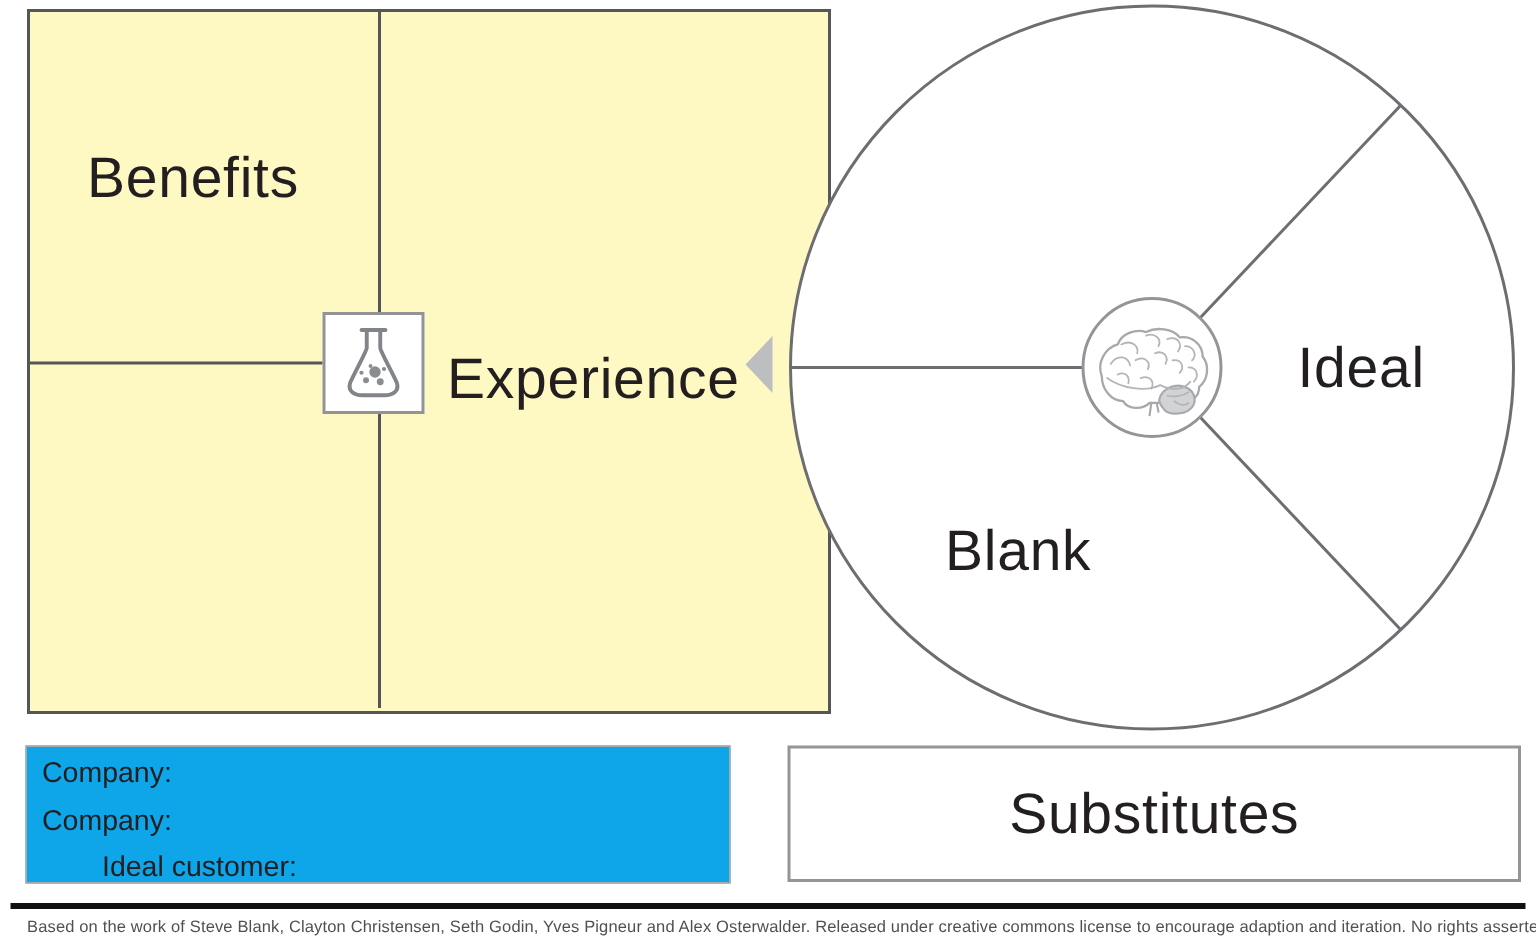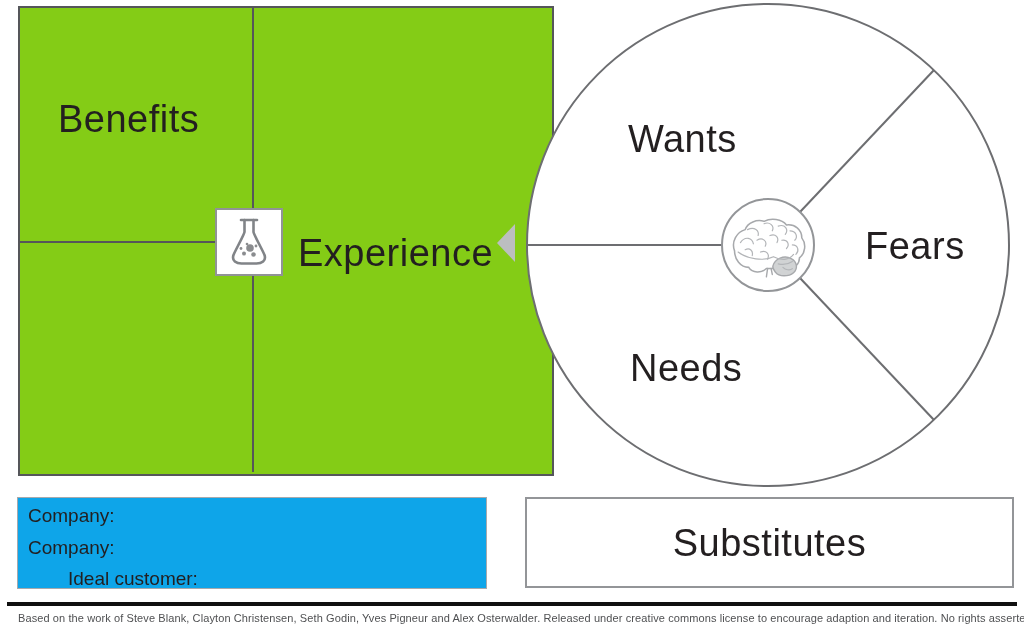--- a/index.html
+++ b/index.html
@@ -4,21 +4,21 @@
 <style>
   html,body{margin:0;padding:0;background:#ffffff;}
   .stage{
     position:relative;width:1024px;height:631px;background:#ffffff;
     overflow:hidden;font-family:"Liberation Sans",sans-serif;color:#231f20;
   }
 
   
   .square{
     position:absolute;left:18px;top:6px;width:536px;height:470px;
-    border:2px solid #55565a;box-sizing:border-box;background:#84cc16;
+    border:2px solid #55565a;box-sizing:border-box;background:#fef9c3;
   }
   .square .vline{position:absolute;left:232px;top:0;width:2px;height:464px;background:#55565a;}
   .square .hline{position:absolute;left:0;top:233px;width:232px;height:2px;background:#55565a;}
   .big-label{
     position:absolute;font-size:38px;font-weight:300;letter-spacing:0.5px;
     color:#231f20;white-space:nowrap;line-height:1;
   }
   .lbl-benefits{left:38px;top:92px;}
   .lbl-features{left:38px;top:345px;}
   .lbl-experience{left:278px;top:226px;}
@@ -120,23 +120,22 @@
         <path d="M43 18 C48 17 50 22 47 25"></path>
         <path d="M25 28 C30 26 33 30 31 34"></path>
         <path d="M6 28 C14 34 28 36 36 32 C44 36 50 34 53 30"></path>
         <path d="M44 41 C46 43 50 44 52 42"></path>
         <path d="M40 38 C44 39 49 38 52 36"></path>
       </g>
       <path d="M31 42 L30 49 M34 42 L35 47" fill="none" stroke="#a7a9ac" stroke-width="1.2" stroke-linecap="round"></path>
     </g>
   </svg>
 
-  <div class="big-label lbl-wants">Wants</div>
-  <div class="big-label lbl-fears">Fears</div>
-  <div class="big-label lbl-needs">Needs</div>
+  <div class="big-label lbl-fears">Ideal</div>
+  <div class="big-label lbl-needs">Blank</div>
 
   <div class="info-box">
     <div class="info-line l1">Company:</div>
     <div class="info-line l2">Company:</div>
     <div class="info-line l3">Ideal customer:</div>
   </div>
 
   <div class="subs-box">
     <div class="big-label">Substitutes</div>
   </div>

